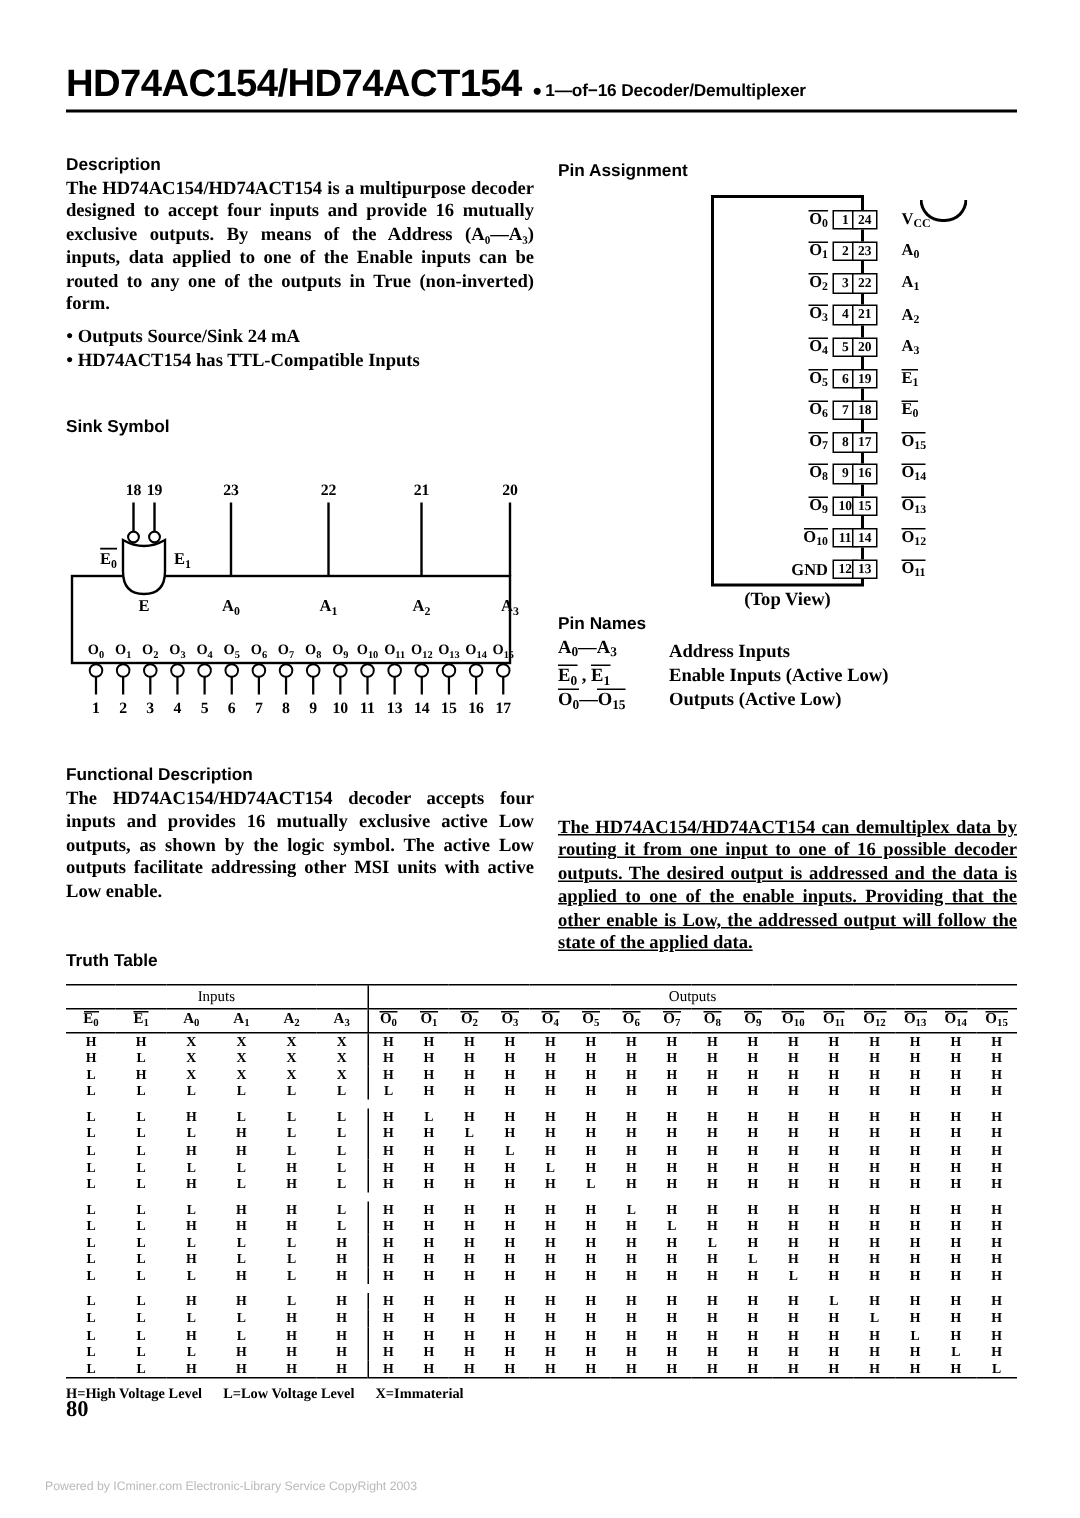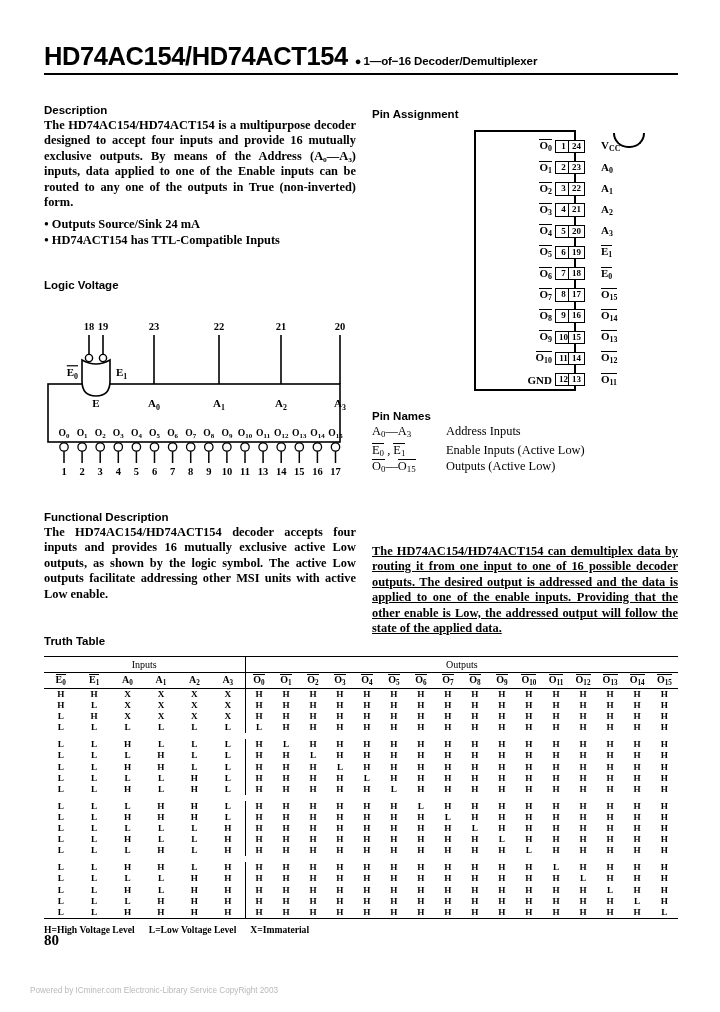--- a/index.html
+++ b/index.html
@@ -72,21 +72,21 @@
   .pin-l .pin-lbl{margin-right:3px;}
   .pin-r{left:196px;}
   .pin-r .pin-lbl{margin-left:16px;}
   .topview{
     position:absolute;left:0;top:268px;width:306px;text-align:center;
     font-size:12.4px;font-weight:bold;
   }
 
   
   .pinnames{position:absolute;left:372px;top:410px;width:306px;}
-  .pn-row{display:flex;font-size:12.4px;font-weight:normal;line-height:15.6px;}
+  .pn-row{display:flex;font-size:12.4px;font-weight:bold;line-height:15.6px;align-items:flex-end;}
   .pn-a{width:74px;white-space:nowrap;}
   .pn-b{white-space:nowrap;}
 
   
   .tt-wrap{position:absolute;left:44px;top:656px;width:634px;}
   table.tt{border-collapse:collapse;width:634px;font-size:9.2px;font-weight:bold;}
   table.tt td,table.tt th{padding:0;text-align:center;font-weight:bold;}
   .tt .rule-top td{border-top:1.6px solid #000;font-family:Liberation Serif, serif;}
   .tt .grp-hdr td{height:15px;font-size:10px;font-weight:normal;}
   .tt .col-hdr td{height:15px;font-size:10px;border-top:1px solid #000;border-bottom:1px solid #000;}
@@ -131,21 +131,21 @@
   <div class="col-l" style="top:104px;">
     <div class="sect-head">Description</div>
     <div class="body-txt" style="margin-top:2px;">The HD74AC154/HD74ACT154 is a multipurpose decoder designed to accept four inputs and provide 16 mutually exclusive outputs. By means of the Address (A₀—A₃) inputs, data applied to one of the Enable inputs can be routed to any one of the outputs in True (non-inverted) form.</div>
     <div class="bullets" style="margin-top:6px;">
       <div><span class="bul">●</span><span>Outputs Source/Sink 24 mA</span></div>
       <div><span class="bul">●</span><span>HD74ACT154 has TTL-Compatible Inputs</span></div>
     </div>
   </div>
 
   <div class="col-l" style="top:279px;">
-    <div class="sect-head">Logic Voltage</div>
+    <div class="sect-head">Sink Symbol</div>
   </div>
 
   <div class="logic">
     <svg width="312" height="175" viewBox="0 0 312 175">
       <g id="ls-pins" stroke="#000" fill="none">
           <line x1="110" y1="32" x2="110" y2="81" stroke="#000" stroke-width="1.6"></line>
           <line x1="175" y1="32" x2="175" y2="81" stroke="#000" stroke-width="1.6"></line>
           <line x1="237" y1="32" x2="237" y2="81" stroke="#000" stroke-width="1.6"></line>
           <line x1="296" y1="32" x2="296" y2="81" stroke="#000" stroke-width="1.6"></line>
           <circle cx="20" cy="144" r="4.2" stroke="#000" stroke-width="1.3" fill="#fff"></circle>
@@ -343,20 +343,21 @@
         </div>
         <div class="pin pin-r" style="top: 228px;">
           <span class="pin-num">14</span>
           <span class="pin-lbl"><span class="ov">O<sub>12</sub></span></span>
         </div>
         <div class="pin pin-r" style="top: 249.2px;">
           <span class="pin-num">13</span>
           <span class="pin-lbl"><span class="ov">O<sub>11</sub></span></span>
         </div>
       </div>
+    <div class="topview">(Top View)</div>
   </div>
 
   <div class="pinnames">
     <div class="sect-head">Pin Names</div>
     <div id="pin-names-rows" style="margin-top:2px;">
         <div class="pn-row">
           <span class="pn-a">A<sub>0</sub>—A<sub>3</sub></span>
           <span class="pn-b">Address Inputs</span>
         </div>
         <div class="pn-row">

